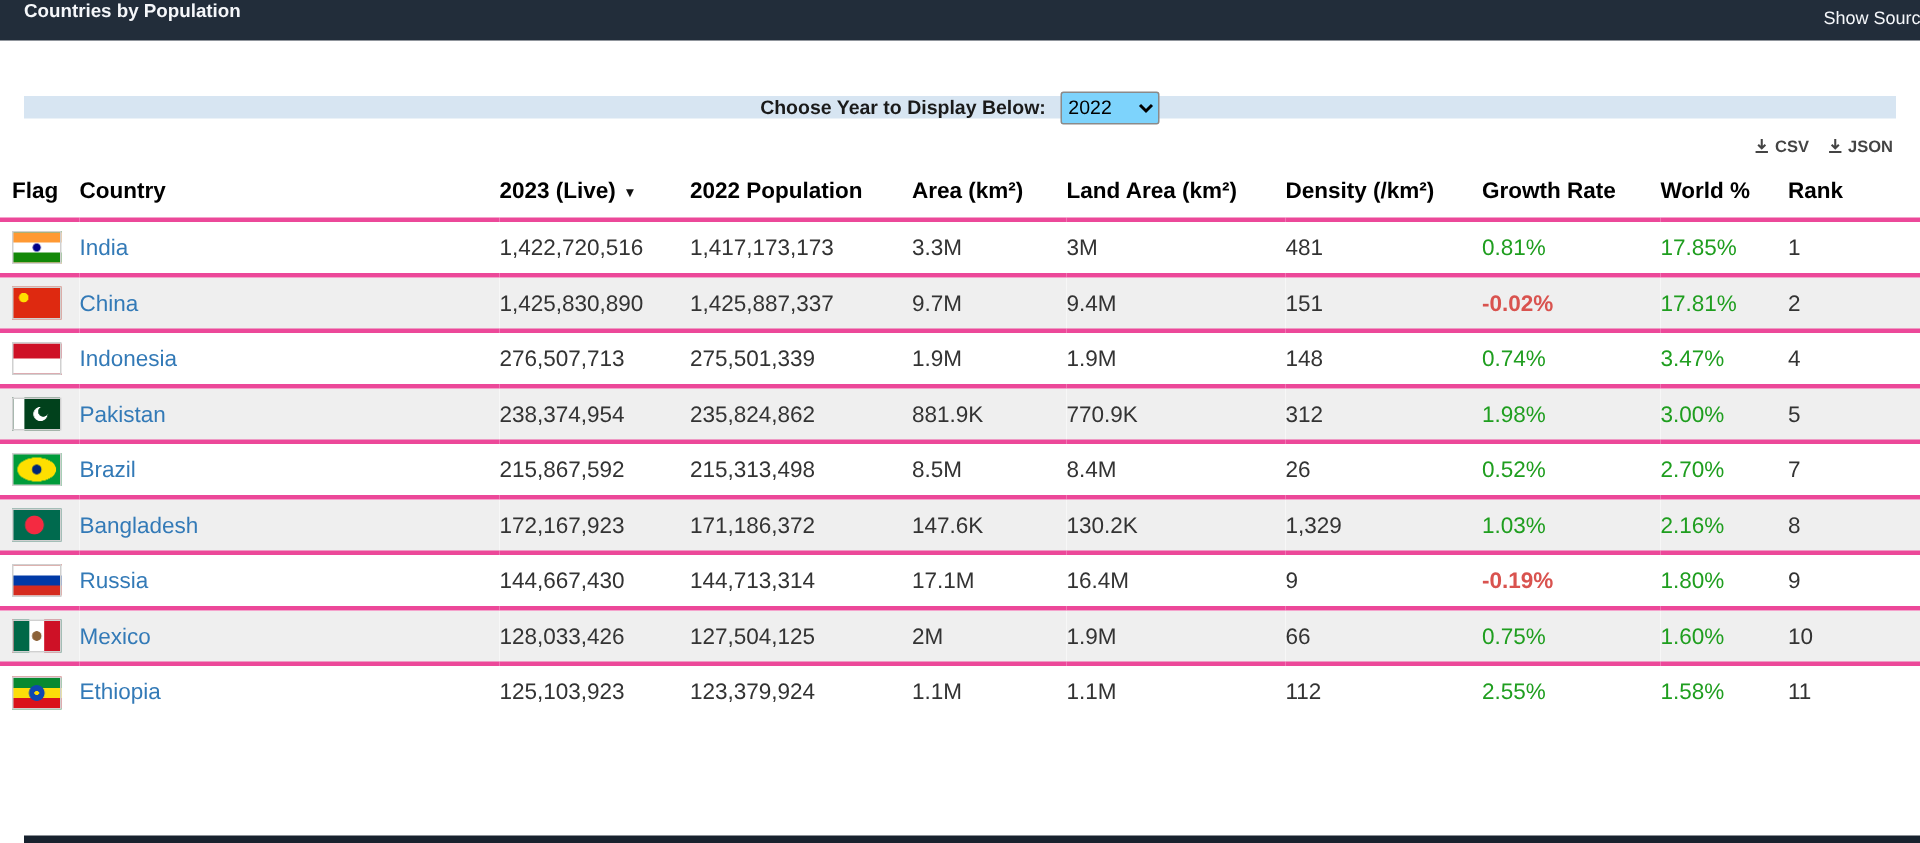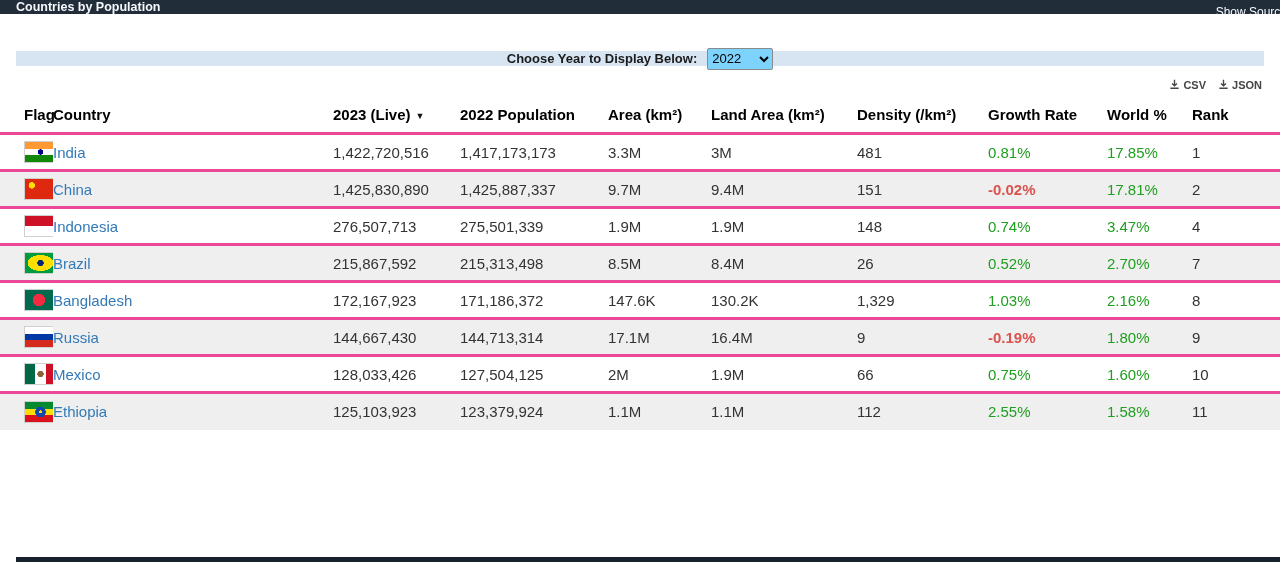--- a/index.html
+++ b/index.html
@@ -10,21 +10,21 @@
     --topbar-text:#f5f7fa;
     --banner-bg:#d7e5f2;
     --row-alt:#efefef;
   }
   *{box-sizing:border-box;margin:0;padding:0;}
   html,body{width:1280px;height:562px;overflow:hidden;background:#fff;
     font-family:"Liberation Sans","DejaVu Sans",sans-serif;color:#222;}
   .page{position:relative;width:1280px;height:562px;}
 
   
-  .topbar{position:relative;height:14px;background:var(--topbar-bg);color:var(--topbar-text);
+  .topbar{position:relative;height:27px;background:var(--topbar-bg);color:var(--topbar-text);
     display:flex;overflow:hidden;}
   .topbar .title{font-size:12.5px;font-weight:bold;padding-left:16px;}
   .topbar .show-source{position:absolute;right:-7px;top:0;height:23px;display:flex;align-items:center;
     font-size:12px;color:var(--topbar-text);text-decoration:none;white-space:nowrap;}
 
   
   .year-banner{margin:37px 16px 0 16px;height:15px;background:var(--banner-bg);
     display:flex;align-items:center;justify-content:center;gap:10px;}
   .year-banner label{font-size:13px;font-weight:bold;color:#1a1a1a;}
   .year-banner select{font-size:13px;font-family:inherit;width:66px;height:22px;
@@ -37,21 +37,21 @@
   .downloads svg{display:block;}
 
   
   table{width:100%;border-collapse:collapse;table-layout:fixed;margin-top:6px;}
   col.c-flag{width:53px;} col.c-country{width:280px;} col.c-live{width:127px;}
   col.c-pop{width:148px;} col.c-area{width:103px;} col.c-land{width:146px;}
   col.c-density{width:131px;} col.c-growth{width:119px;} col.c-world{width:85px;}
   col.c-rank{width:auto;}
   th{font-size:15px;font-weight:bold;color:#000;text-align:left;padding:9px 6px 9px 0;
     white-space:nowrap;cursor:pointer;}
-  th:first-child, td:first-child{padding-left:24px;}
+  th:first-child, td:first-child{padding-left:8px;}
   th .caret{font-size:9px;margin-left:5px;color:#111;vertical-align:1px;}
   td{font-size:15px;color:#333;height:37px;padding:0 6px 0 0;white-space:nowrap;overflow:hidden;}
   tbody tr{border-top:3px solid #ec4899;}
   tbody tr:nth-child(even){background:var(--row-alt);}
   td a{color:var(--link);text-decoration:none;}
   .pos{color:var(--positive);}
   .neg{color:var(--negative);font-weight:bold;}
 
   
   .flag{display:inline-block;width:33px;height:22px;border:1px solid #d0d0d0;vertical-align:middle;
@@ -181,20 +181,32 @@
           <td>276,507,713</td>
           <td>275,501,339</td>
           <td>1.9M</td>
           <td>1.9M</td>
           <td>148</td>
           <td><span class="pos">0.74%</span></td>
           <td><span class="pos">3.47%</span></td>
           <td>4</td>
         </tr>
         <tr>
+          <td><span class="flag flag-pakistan"></span></td>
+          <td><a href="#">Pakistan</a></td>
+          <td>238,374,954</td>
+          <td>235,824,862</td>
+          <td>881.9K</td>
+          <td>770.9K</td>
+          <td>312</td>
+          <td><span class="pos">1.98%</span></td>
+          <td><span class="pos">3.00%</span></td>
+          <td>5</td>
+        </tr>
+        <tr>
           <td><span class="flag flag-brazil"></span></td>
           <td><a href="#">Brazil</a></td>
           <td>215,867,592</td>
           <td>215,313,498</td>
           <td>8.5M</td>
           <td>8.4M</td>
           <td>26</td>
           <td><span class="pos">0.52%</span></td>
           <td><span class="pos">2.70%</span></td>
           <td>7</td>

